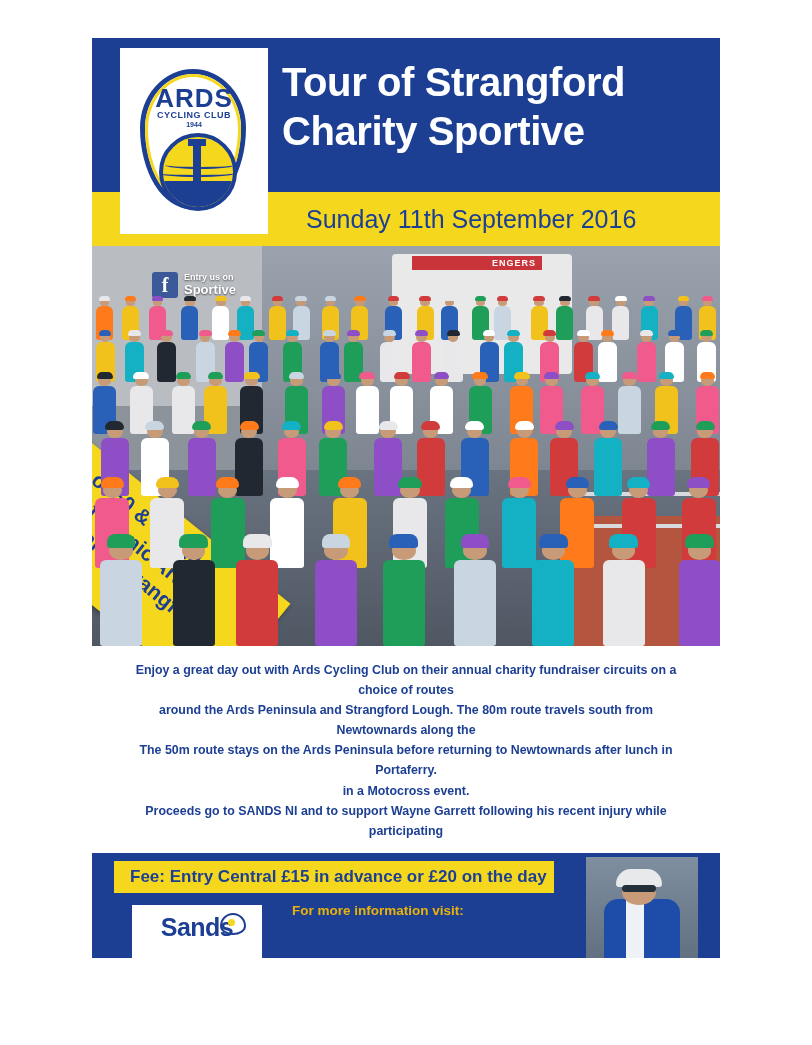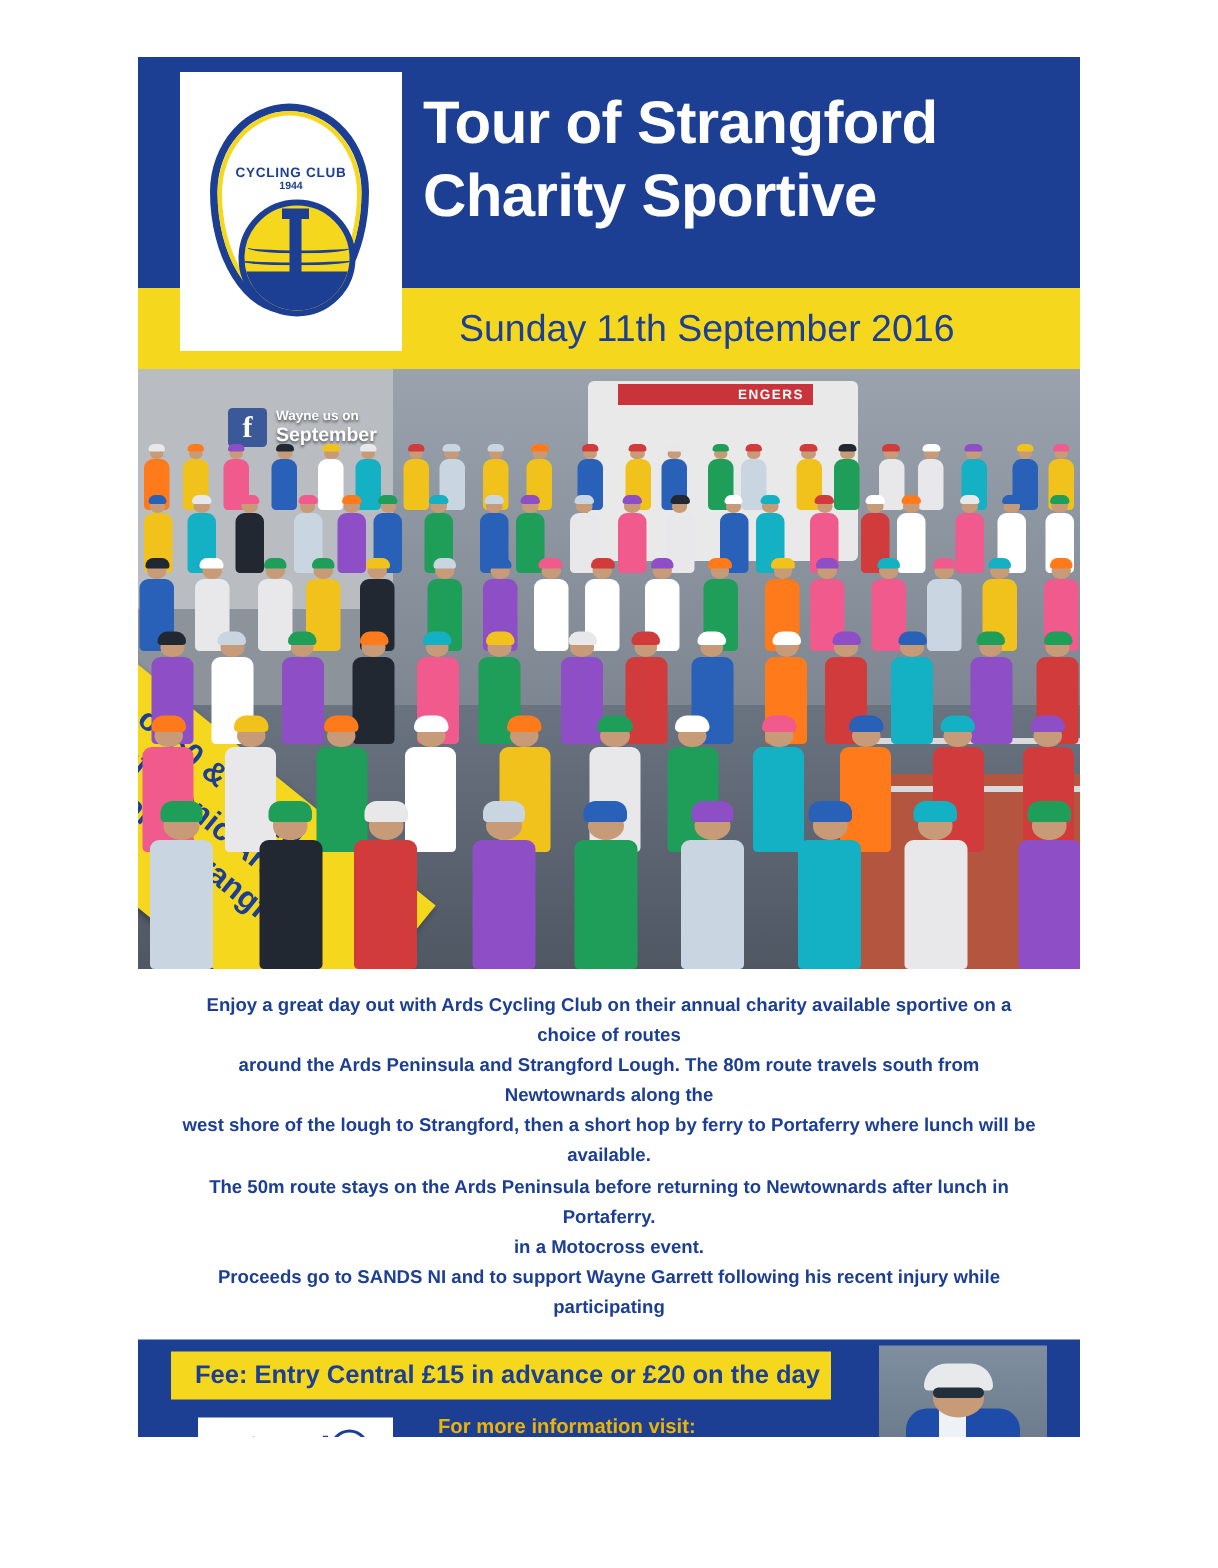--- a/index.html
+++ b/index.html
@@ -446,20 +446,21 @@
 
 <div class="poster">
 
   <div class="header">
     <div class="yellow-strip-left"></div>
 
     <div class="logo-box">
       <div class="logo-shield">
         <div class="logo-ring"></div>
         <div class="logo-ring-inner"></div>
+        <div class="logo-title">ARDS</div>
         <div class="logo-sub">CYCLING CLUB</div>
         <div class="logo-year">1944</div>
         <div class="logo-circle">
           <div class="logo-tower-top"></div>
           <div class="logo-tower"></div>
           <div class="water"></div>
           <div class="wave w1"></div>
           <div class="wave w2"></div>
         </div>
       </div>
@@ -764,34 +765,33 @@
         <div class="helmet" style="left: 519.844px; top: 255.08px; width: 23.52px; height: 18.92px; background: rgb(199, 155, 119); border-radius: 50%; z-index: 15;"></div>
         <div class="helmet" style="left: 517.324px; top: 248.2px; width: 28.56px; height: 13.76px; background: rgb(20, 176, 196); z-index: 16;"></div>
         <div class="rider" style="left: 586.617px; top: 274px; width: 42px; height: 86px; background: rgb(142, 78, 198); z-index: 15;"></div>
         <div class="helmet" style="left: 595.857px; top: 255.08px; width: 23.52px; height: 18.92px; background: rgb(199, 155, 119); border-radius: 50%; z-index: 15;"></div>
         <div class="helmet" style="left: 593.337px; top: 248.2px; width: 28.56px; height: 13.76px; background: rgb(31, 158, 90); z-index: 16;"></div>
       </div>
 
     <div class="fb-badge">
       <div class="fb-icon">f</div>
       <div class="fb-text">
-        <span>Wayne us on</span>
-        <b>September</b>
+        <span>Entry us on</span>
+        <b>Sportive</b>
       </div>
     </div>
 
     <div class="banner">
       <div class="banner-text">Choice of 50 &amp; 80 mile circuits of scenic Ards Peninsula and Strangford Lough</div>
     </div>
   </div>
 
   <div class="body-text">
-    <p>Enjoy a great day out with Ards Cycling Club on their annual charity available sportive on a choice of routes</p>
+    <p>Enjoy a great day out with Ards Cycling Club on their annual charity fundraiser circuits on a choice of routes</p>
     <p>around the Ards Peninsula and Strangford Lough. The 80m route travels south from Newtownards along the</p>
-    <p>west shore of the lough to Strangford, then a short hop by ferry to Portaferry where lunch will be available.</p>
     <p>The 50m route stays on the Ards Peninsula before returning to Newtownards after lunch in Portaferry.</p>
     <p>in a Motocross event.</p>
     <p>Proceeds go to SANDS NI and to support Wayne Garrett following his recent injury while participating</p>
   </div>
 
   <div class="fee-wrap">
     <div class="fee-bar">
       <span>Fee: Entry Central £15 in advance or £20 on the day</span>
     </div>
 

